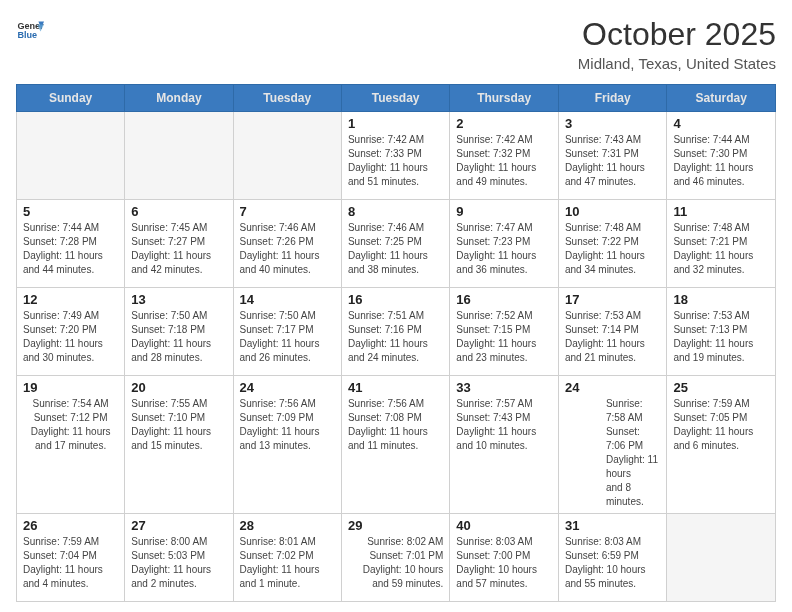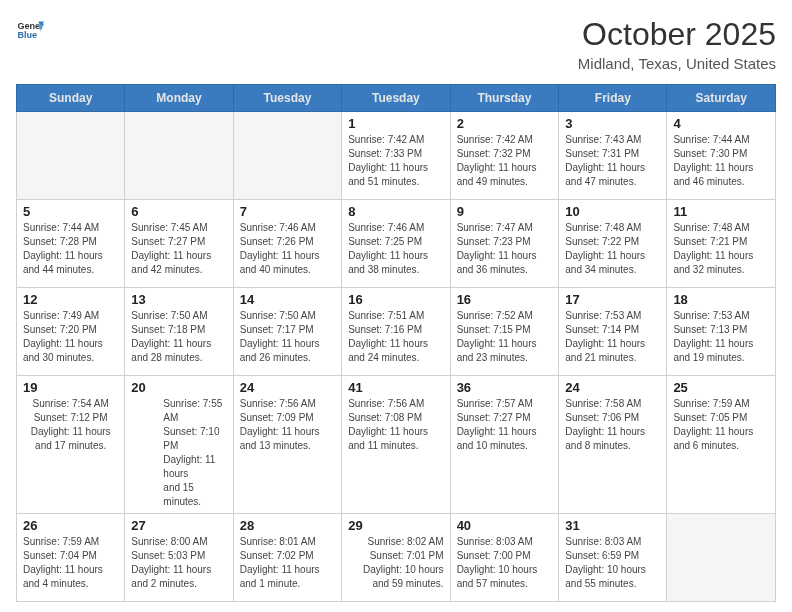--- a/index.html
+++ b/index.html
@@ -239,49 +239,49 @@
       <tr class="week-row">
         <td>
           <div class="day-num">19</div>
           <div class="day-info" style="white-space: pre-line; text-align: center;">Sunrise: 7:54 AM
 Sunset: 7:12 PM
 Daylight: 11 hours
 and 17 minutes.</div>
         </td>
         <td>
           <div class="day-num">20</div>
-          <div class="day-info" style="white-space: pre-line; margin-left: 32px;">Sunrise: 7:55 AM
+          <div class="day-info" style="white-space: pre-line;">Sunrise: 7:55 AM
 Sunset: 7:10 PM
 Daylight: 11 hours
 and 15 minutes.</div>
         </td>
         <td>
           <div class="day-num">24</div>
           <div class="day-info" style="white-space: pre-line;">Sunrise: 7:56 AM
 Sunset: 7:09 PM
 Daylight: 11 hours
 and 13 minutes.</div>
         </td>
         <td>
           <div class="day-num">41</div>
           <div class="day-info" style="white-space: pre-line;">Sunrise: 7:56 AM
 Sunset: 7:08 PM
 Daylight: 11 hours
 and 11 minutes.</div>
         </td>
         <td>
-          <div class="day-num">36</div>
+          <div class="day-num">33</div>
           <div class="day-info" style="white-space: pre-line;">Sunrise: 7:57 AM
-Sunset: 7:27 PM
+Sunset: 7:43 PM
 Daylight: 11 hours
 and 10 minutes.</div>
         </td>
         <td>
           <div class="day-num">24</div>
-          <div class="day-info" style="white-space: pre-line;">Sunrise: 7:58 AM
+          <div class="day-info" style="white-space: pre-line; margin-left: 41px;">Sunrise: 7:58 AM
 Sunset: 7:06 PM
 Daylight: 11 hours
 and 8 minutes.</div>
         </td>
         <td>
           <div class="day-num">25</div>
           <div class="day-info" style="white-space: pre-line;">Sunrise: 7:59 AM
 Sunset: 7:05 PM
 Daylight: 11 hours
 and 6 minutes.</div>

